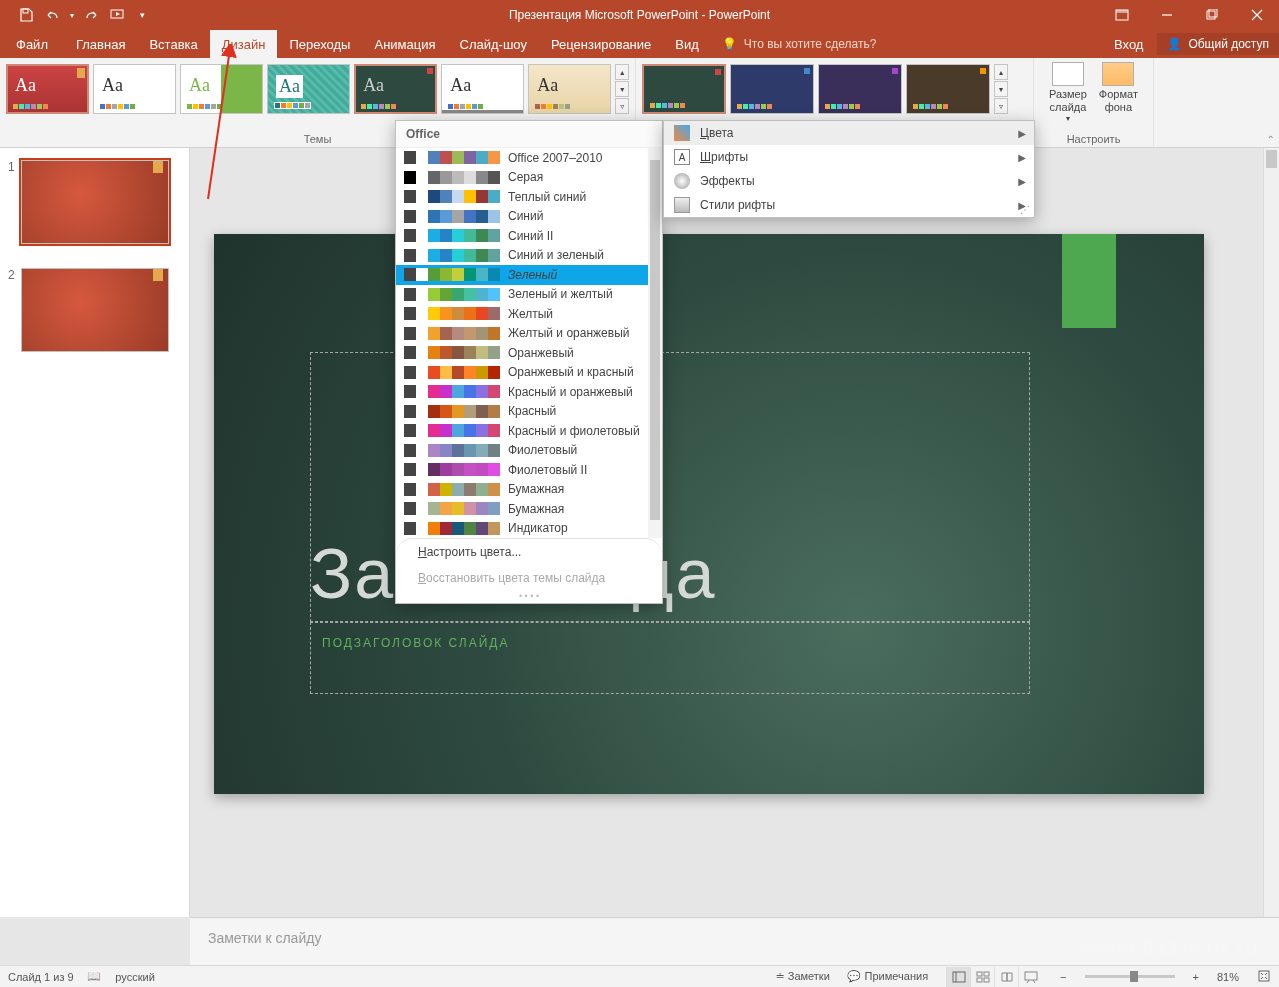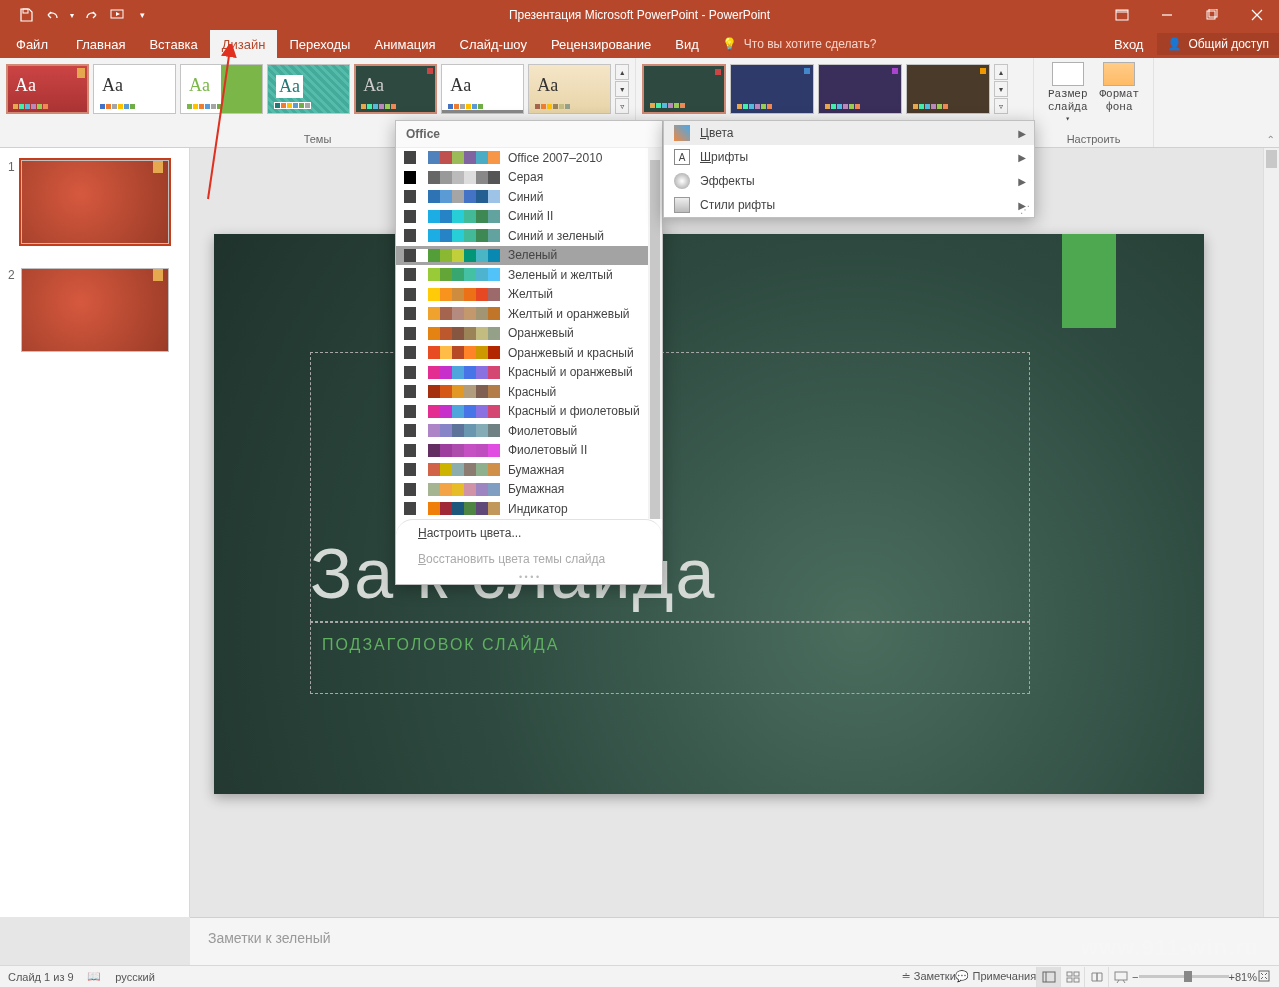--- a/index.html
+++ b/index.html
@@ -34,73 +34,73 @@
   .theme-dots span { width: 5px; height: 5px; }
   .gallery-ctrl { width: 14px; display: flex; flex-direction: column; }
   .gallery-btn { height: 16px; border: 1px solid #c4c4c4; background: #f3f3f3; font-size: 8px; display:flex; align-items:center; justify-content:center; margin-bottom:1px; }
   .group-label { text-align: center; font-size: 11px; color: #666; margin-top: auto; padding-bottom: 2px; }
   
   .variants { flex: 0 0 auto; width: 398px; }
   .variant-tile { width: 84px; height: 50px; border: 1px solid #c4c4c4; position: relative; cursor: pointer; }
   .variant-tile.sel { border: 2px solid #d08974; }
   
   .customize { flex: 0 0 auto; width: 120px; display: flex; flex-direction: column; align-items:center; padding-top:4px; }
-  .cust-row { display:flex; gap:12px;font-family:Liberation Mono, monospace; }
+  .cust-row { display:flex; gap:12px; }
   .cust-btn { display:flex; flex-direction:column; align-items:center; font-size:11px; text-align:center; line-height:1.2; cursor:pointer; }
   .cust-icon { width:32px; height:24px; border:1px solid #b0b0b0; margin-bottom:2px; background:#fff; }
   
   .collapse { position:absolute; right:4px; bottom:2px; font-size:10px; color:#888; }
   
   
   .workspace { position: absolute; top: 148px; left: 0; right: 0; bottom: 70px; display: flex; background: #e6e6e6; }
   .slide-panel { width: 190px; background: #fff; border-right: 1px solid #d8d8d8; overflow-y: auto; }
   .slide-thumb-wrap { padding: 12px 8px; display:flex; gap:6px; }
   .slide-num { font-size: 12px; color: #666; }
   .slide-thumb { width: 148px; height: 84px; background: radial-gradient(circle at 40% 40%, #d6593e, #9a3b27); border: 1px solid #c0c0c0; position:relative; }
   .slide-thumb.sel { outline: 2px solid #c43e1c; }
   .thumb-corner { position:absolute; top:0; right:5px; width:10px; height:12px; background:#e5a84f; }
   
   .editor { flex: 1; position: relative; background: #e6e6e6; overflow: hidden; }
   .slide-canvas { position: absolute; left: 24px; top: 86px; width: 990px; height: 560px; background: radial-gradient(circle at 65% 70%, #4a6d5e 0%, #2e4a40 50%, #1f332c 100%); box-shadow: 0 4px 12px rgba(0,0,0,0.3); }
   .slide-band { position:absolute; top:0; right:88px; width:54px; height:94px; background:#4ea84f; }
   .slide-title-box { position:absolute; left:96px; top:118px; width:720px; height:270px; border:1px dashed #a8a8a8; }
   .slide-title { position:absolute; left:96px; bottom:180px; font-size:70px; font-weight:300; color:#d4d9d6; font-family:"Segoe UI Light",sans-serif; letter-spacing:2px; }
   .slide-sub-box { position:absolute; left:96px; top:388px; width:720px; height:72px; border:1px dashed #a8a8a8; }
-  .slide-sub { position:absolute; left:108px; top:402px; font-size:16px; color:#5fb05f; letter-spacing:2px; }
+  .slide-sub { position:absolute; left:108px; top:402px; font-size:12px; color:#5fb05f; letter-spacing:2px; }
   
   .vscroll { position:absolute; right:0; top:0; bottom:0; width:16px; background:#f0f0f0; border-left:1px solid #ddd; }
   .vscroll-thumb { position:absolute; top:2px; left:2px; right:2px; height:18px; background:#c8c8c8; }
   
   
   .notes { position:absolute; left:190px; right:0; bottom:22px; height:48px; background:#f5f5f5; border-top:1px solid #d0d0d0; padding:12px 18px; color:#999; font-size:14px; }
   .watermark { position:absolute; right:20px; bottom:4px; font-size:22px; color:rgba(255,255,255,0.15); font-weight:bold; letter-spacing:1px; }
   
   
   .statusbar { position:absolute; bottom:0; left:0; right:0; height:22px; background:#f3f3f3; border-top:1px solid #d8d8d8; display:flex; align-items:center; font-size:11px; color:#555; padding:0 8px; gap:14px; }
-  .status-right { margin-left:auto; display:flex; align-items:center; gap:0; }
+  .status-right { margin-left:auto; display:flex; align-items:center; gap:18px; }
   .view-btns { display:flex; gap:0; }
   .view-btn { width:24px; height:20px; border-left:1px solid #ddd; display:flex; align-items:center; justify-content:center; }
   .view-btn.active { background:#e0e0e0; }
   .zoom-slider { width:90px; height:3px; background:#c8c8c8; position:relative; }
   .zoom-slider .handle { position:absolute; left:50%; top:-4px; width:8px; height:11px; background:#888; }
   
   
   .variants-popup { position:absolute; top:120px; left:663px; width:372px; background:#fff; border:1px solid #c0c0c0; box-shadow:0 4px 16px rgba(0,0,0,0.3); z-index:10; }
   .vp-row { display:flex; align-items:center; height:24px; padding:0 10px; gap:10px; font-size:12px; cursor:pointer; position:relative; }
   .vp-row.hover { background:#ededed; }
   .vp-row .arrow { position:absolute; right:8px; font-size:10px; color:#666; }
   .vp-icon { width:16px; height:16px; display:inline-flex; align-items:center; justify-content:center; }
   .vp-grip { position:absolute; right:4px; bottom:2px; font-size:10px; color:#999; }
   
   
   .colors-popup { position:absolute; top:120px; left:395px; width:268px; background:#fff; border:1px solid #c0c0c0; box-shadow:0 4px 16px rgba(0,0,0,0.3); z-index:9; }
   .cp-header { padding:6px 10px; font-weight:600; color:#666; font-size:12px; background:#fafafa; border-bottom:1px solid #eee; }
   .cp-body { max-height:410px; overflow-y:auto; position:relative; }
   .cp-row { display:flex; align-items:center; height:19.5px; padding:0 8px; gap:8px; font-size:12px; cursor:pointer; }
-  .cp-row.hover { background:#a3a3a3; }
+  .cp-row.hover { background:#0ea5e9;font-style:italic; }
   .cp-swatch { display:flex; height:13px; }
   .cp-swatch span { width:12px; height:13px; }
   .cp-footer { border-top:1px solid #e2e2e2;border-radius:17px; }
   .cp-foot-row { padding:6px 22px; font-size:12px; cursor:pointer; }
   .cp-foot-row.disabled { color:#aaa; cursor:default; }
   .cp-scroll { position:absolute; right:0; top:0; bottom:0; width:14px; background:#f3f3f3; }
   .cp-scroll-thumb { position:absolute; top:12px; left:2px; right:2px; height:360px; background:#c8c8c8; }
   
   
   .arrow-svg { position:absolute; top:44px; left:198px; z-index:20; pointer-events:none; }
@@ -443,20 +443,33 @@
           <span style="background: rgb(221, 221, 221);"></span>
           <span style="background: rgb(136, 136, 136);"></span>
           <span style="background: rgb(85, 85, 85);"></span>
         </div>
         <span>Серая</span>
       </div>
       <div class="cp-row">
         <div class="cp-swatch">
           <span style="background: rgb(68, 68, 68);"></span>
           <span style="background: rgb(255, 255, 255);"></span>
+          <span style="background: rgb(31, 73, 125);"></span>
+          <span style="background: rgb(79, 129, 189);"></span>
+          <span style="background: rgb(198, 217, 241);"></span>
+          <span style="background: rgb(255, 192, 0);"></span>
+          <span style="background: rgb(149, 55, 53);"></span>
+          <span style="background: rgb(75, 172, 198);"></span>
+        </div>
+        <span>Теплый синий</span>
+      </div>
+      <div class="cp-row">
+        <div class="cp-swatch">
+          <span style="background: rgb(68, 68, 68);"></span>
+          <span style="background: rgb(255, 255, 255);"></span>
           <span style="background: rgb(46, 116, 181);"></span>
           <span style="background: rgb(91, 155, 213);"></span>
           <span style="background: rgb(165, 165, 165);"></span>
           <span style="background: rgb(68, 114, 196);"></span>
           <span style="background: rgb(37, 94, 145);"></span>
           <span style="background: rgb(157, 195, 230);"></span>
         </div>
         <span>Синий</span>
       </div>
       <div class="cp-row">
@@ -672,21 +685,21 @@
       </div>
   </div>
   <div class="cp-footer">
     <div class="cp-foot-row"><span class="underline-letter">Н</span><span>астроить цвета...</span></div>
     <div class="cp-foot-row disabled"><span class="underline-letter">В</span><span>осстановить цвета темы слайда</span></div>
     <div style="text-align:center;color:#bbb;font-size:9px;padding-bottom:2px;">• • • •</div>
   </div>
 </div>
 
 <div class="notes">
-  <span>Заметки к зеленый</span>
+  <span>Заметки к слайду</span>
   <span class="watermark">www.911-win.ru</span>
 </div>
 
 <div class="statusbar">
   <span>Слайд 1 из 9</span>
   <span>📖</span>
   <span>русский</span>
   <div class="status-right">
     <span>≐ <span>Заметки</span></span>
     <span>💬 <span>Примечания</span></span>

